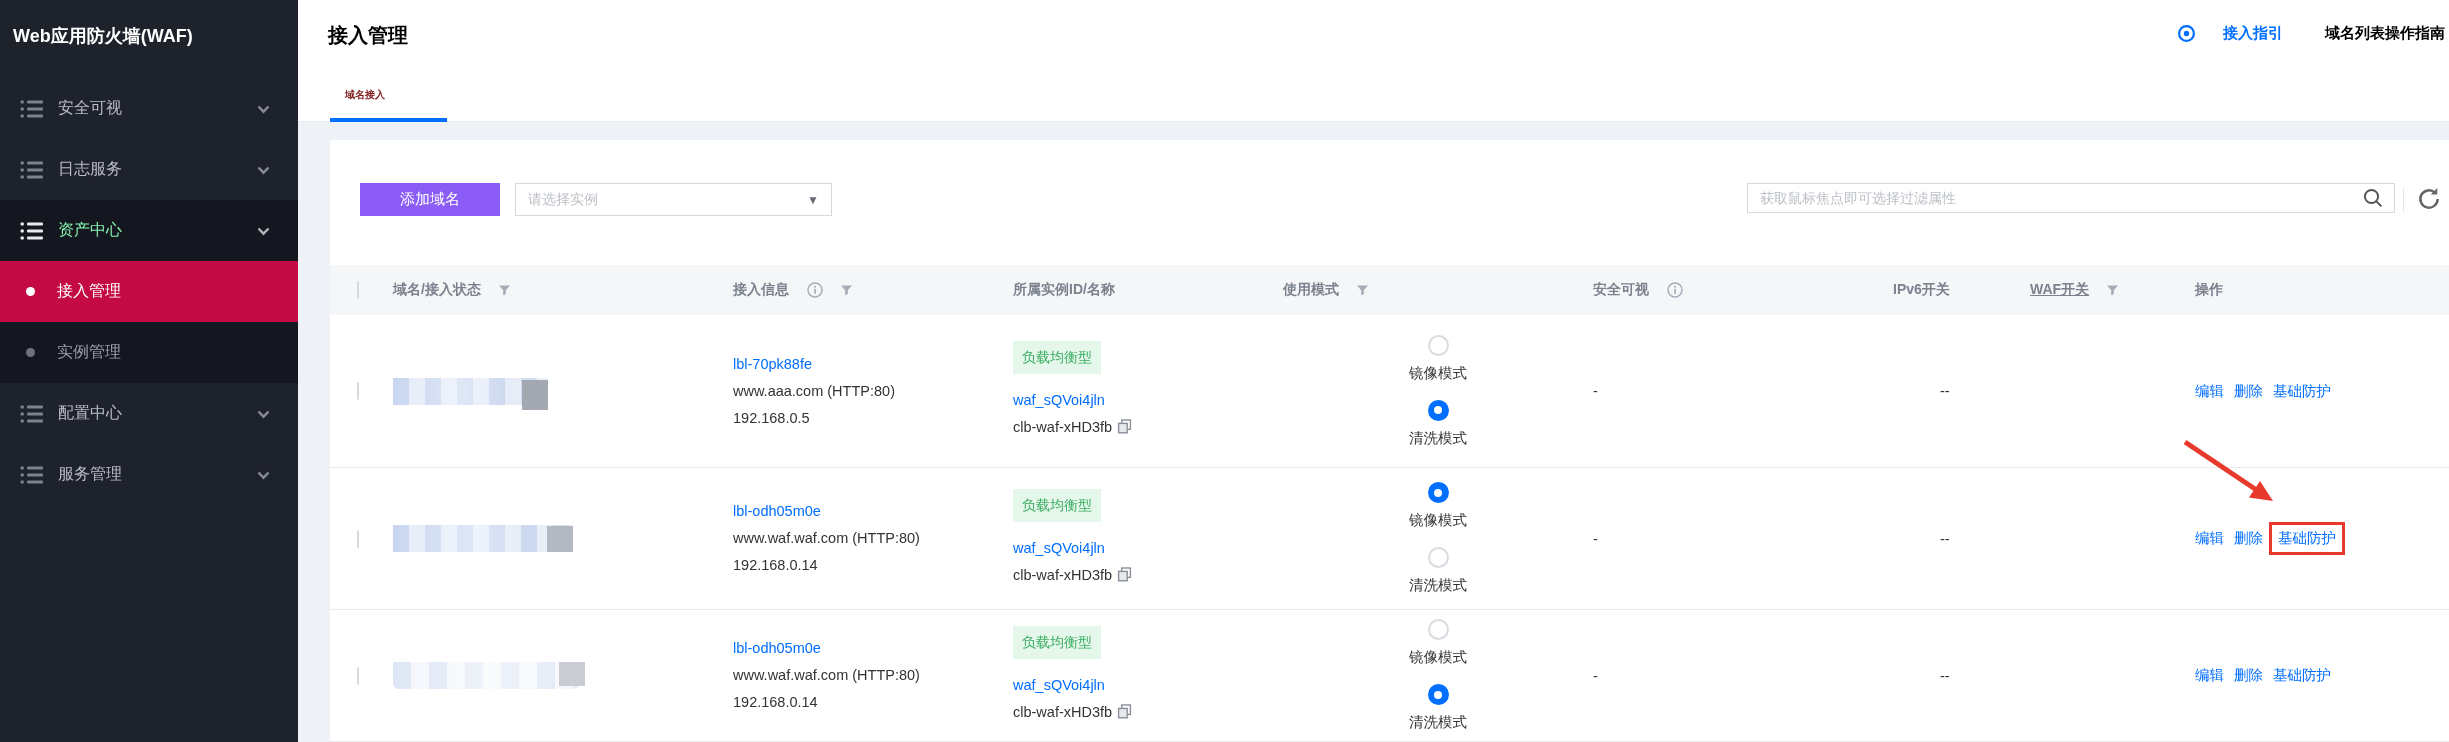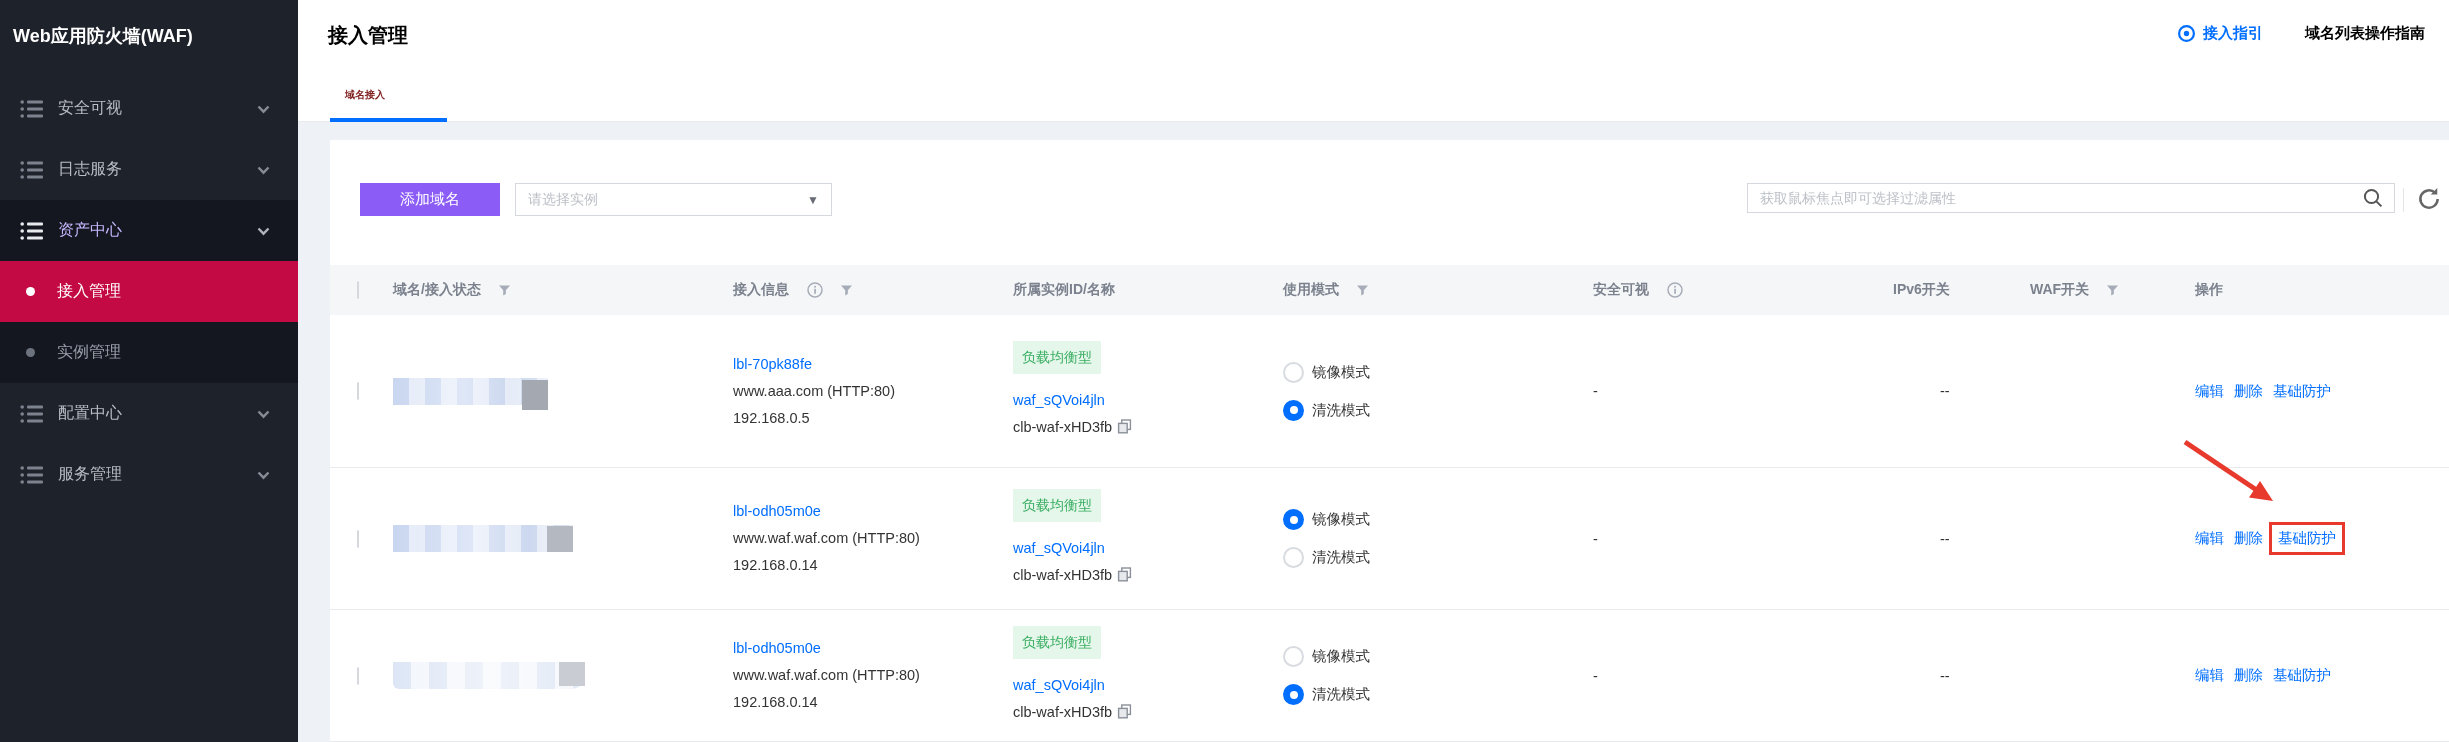--- a/index.html
+++ b/index.html
@@ -6,33 +6,33 @@
   html,body { width:2449px; height:742px; overflow:hidden; font-family:"Liberation Sans",sans-serif; background:#fff; }
 
   
   .sidebar { position:absolute; left:0; top:0; width:298px; height:742px; background:#1e222b; z-index:5; }
   .sb-title { color:#fff; font-size:18px; font-weight:bold; padding:24px 0 0 13px; letter-spacing:0; white-space:nowrap; }
   .sb-menu { position:absolute; top:78px; left:0; right:0; }
   .sb-item { height:61px; display:flex; align-items:center; padding-left:20px; color:#b9bdc6; font-size:16px; cursor:pointer; position:relative; }
   .sb-item .mi { width:24px; height:20px; margin-right:14px; color:#7c828e; flex:none; }
   .sb-item .chev { position:absolute; right:28px; top:50%; margin-top:-4px; }
   .sb-group { background:#14171f; }
-  .sb-group .sb-item { color:#c4b5fd;padding-left:20px; }
+  .sb-group .sb-item { color:#86efac;padding-left:20px; }
   .sb-group .sb-item .mi { color:#e8eaee; }
   .sb-sub { height:61px; display:flex; align-items:center; padding-left:26px; font-size:16px; color:#9aa0ab; cursor:pointer; }
   .sb-sub .bullet { width:9px; height:9px; border-radius:50%; background:#6d737e; margin-right:22px; flex:none; }
   .sb-sub.active { background:#c40a44; color:#fff; }
   .sb-sub.active .bullet { background:#fff; }
 
   
   .main { position:absolute; left:298px; top:0; width:2151px; height:742px; background:#fff; }
   .page-header { position:relative; height:72px; }
   .page-title { position:absolute; left:30px; top:22px; font-size:20px; font-weight:bold; color:#000; }
   .header-links { position:absolute; left:1879px; top:24px; white-space:nowrap; display:flex; align-items:center; font-size:15px; }
-  .guide-link { color:#006eff; font-weight:bold; display:flex; align-items:center; cursor:pointer; }
+  .guide-link { color:#006eff; font-weight:bold; display:flex; align-items:center; cursor:pointer;gap:20px; }
   .guide-link svg { margin-right:7px; }
   .doc-link { color:#000; font-weight:bold; margin-left:42px; cursor:pointer; }
 
   .tab-bar { position:absolute; top:72px; left:0; width:100%; height:50px; border-bottom:1px solid #e7eaee; background:#fff; }
   .tab { position:absolute; left:32px; top:0; height:50px; line-height:46px; padding:0 15px; font-size:10px; font-weight:bold; color:#7f1d1d; cursor:pointer; }
   .tab-underline { position:absolute; left:32px; bottom:-1px; width:117px; height:4px; background:#006eff; }
 
   .content { position:absolute; top:122px; left:0; width:2151px; height:620px; background:#eef1f5; }
   .card { position:absolute; left:32px; top:18px; width:2119px; bottom:0; background:#fff; }
 
@@ -54,21 +54,21 @@
   .row1 { top:328px; height:142px; border-bottom:1px solid #e8eaee; }
   .row2 { top:470px; height:132px; border-bottom:1px solid #e8eaee; }
 
   .col-cb { width:36px; flex:none; }
   .col-domain { width:340px; flex:none; }
   .col-access { width:280px; flex:none; }
   .col-instance { width:270px; flex:none; }
   .col-mode { width:310px; flex:none; }
   .col-origin { width:300px; flex:none; }
   .col-ipv6 { width:137px; flex:none; }
-  .col-waf { width:165px; flex:none; }
+  .col-waf { width:165px; flex:none;text-decoration:underline; }
   .col-ops { flex:1; }
 
   .hcell { display:flex; align-items:center; gap:18px; }
   .checkbox { width:22px; height:22px; border:1px solid #d5d8dd; border-radius:2px; background:#fff; cursor:pointer; }
 
   .mosaic { width:155px; height:27px; position:relative;
     background:repeating-linear-gradient(90deg, rgba(255,255,255,0) 0 16px, rgba(255,255,255,.5) 16px 32px),
                linear-gradient(90deg,#c9d6f0,#dfe7f7 45%,#ccd8ef 75%,#dbe4f5); }
   .mosaic .endcap { position:absolute; right:0; top:2px; width:26px; height:30px; background:#a4a9b1; }
   .m2 { width:180px; }
@@ -76,21 +76,21 @@
   .m3 { width:192px; background:repeating-linear-gradient(90deg, rgba(255,255,255,0) 0 18px, rgba(255,255,255,.65) 18px 36px),
                linear-gradient(90deg,#dde6f5,#eff3fa 50%,#e2e9f6); border-radius:0 0 14px 6px; }
   .m3 .endcap { background:#c9ccd2; height:24px; top:0; }
 
   .cell-lines { line-height:27px; }
   .link { color:#006eff; cursor:pointer; }
   .badge { display:inline-block; padding:3px 9px; background:#e5f6ea; color:#38ae61; font-size:14px; margin-bottom:13px; }
   .copy-ic { display:inline-block; vertical-align:-2px; margin-left:5px; cursor:pointer; }
 
   .mode-stack { display:flex; flex-direction:column; gap:17px; }
-  .radio-line { display:flex; align-items:center; gap:8px; cursor:pointer; }
+  .radio-line { display:flex; align-items:center; gap:8px; cursor:pointer;flex-direction:column; }
   .radio { width:21px; height:21px; border-radius:50%; border:2px solid #d8dbe0; background:#fff; position:relative; flex:none; }
   .radio.sel { border:none; background:#006eff; }
   .radio.sel::after { content:""; position:absolute; left:6.5px; top:6.5px; width:8px; height:8px; background:#fff; border-radius:50%; }
 
   .ipv6-val { padding-left:47px; }
   .toggle { width:55px; height:28px; border-radius:14px; position:relative; margin-left:32px; cursor:pointer; }
   .toggle.off { background:#8e9aac; }
   .toggle.on { background:#006eff; }
   .toggle .knob { position:absolute; top:3px; width:22px; height:22px; border-radius:50%; background:#fff; }
   .toggle.off .knob { left:4px; }

